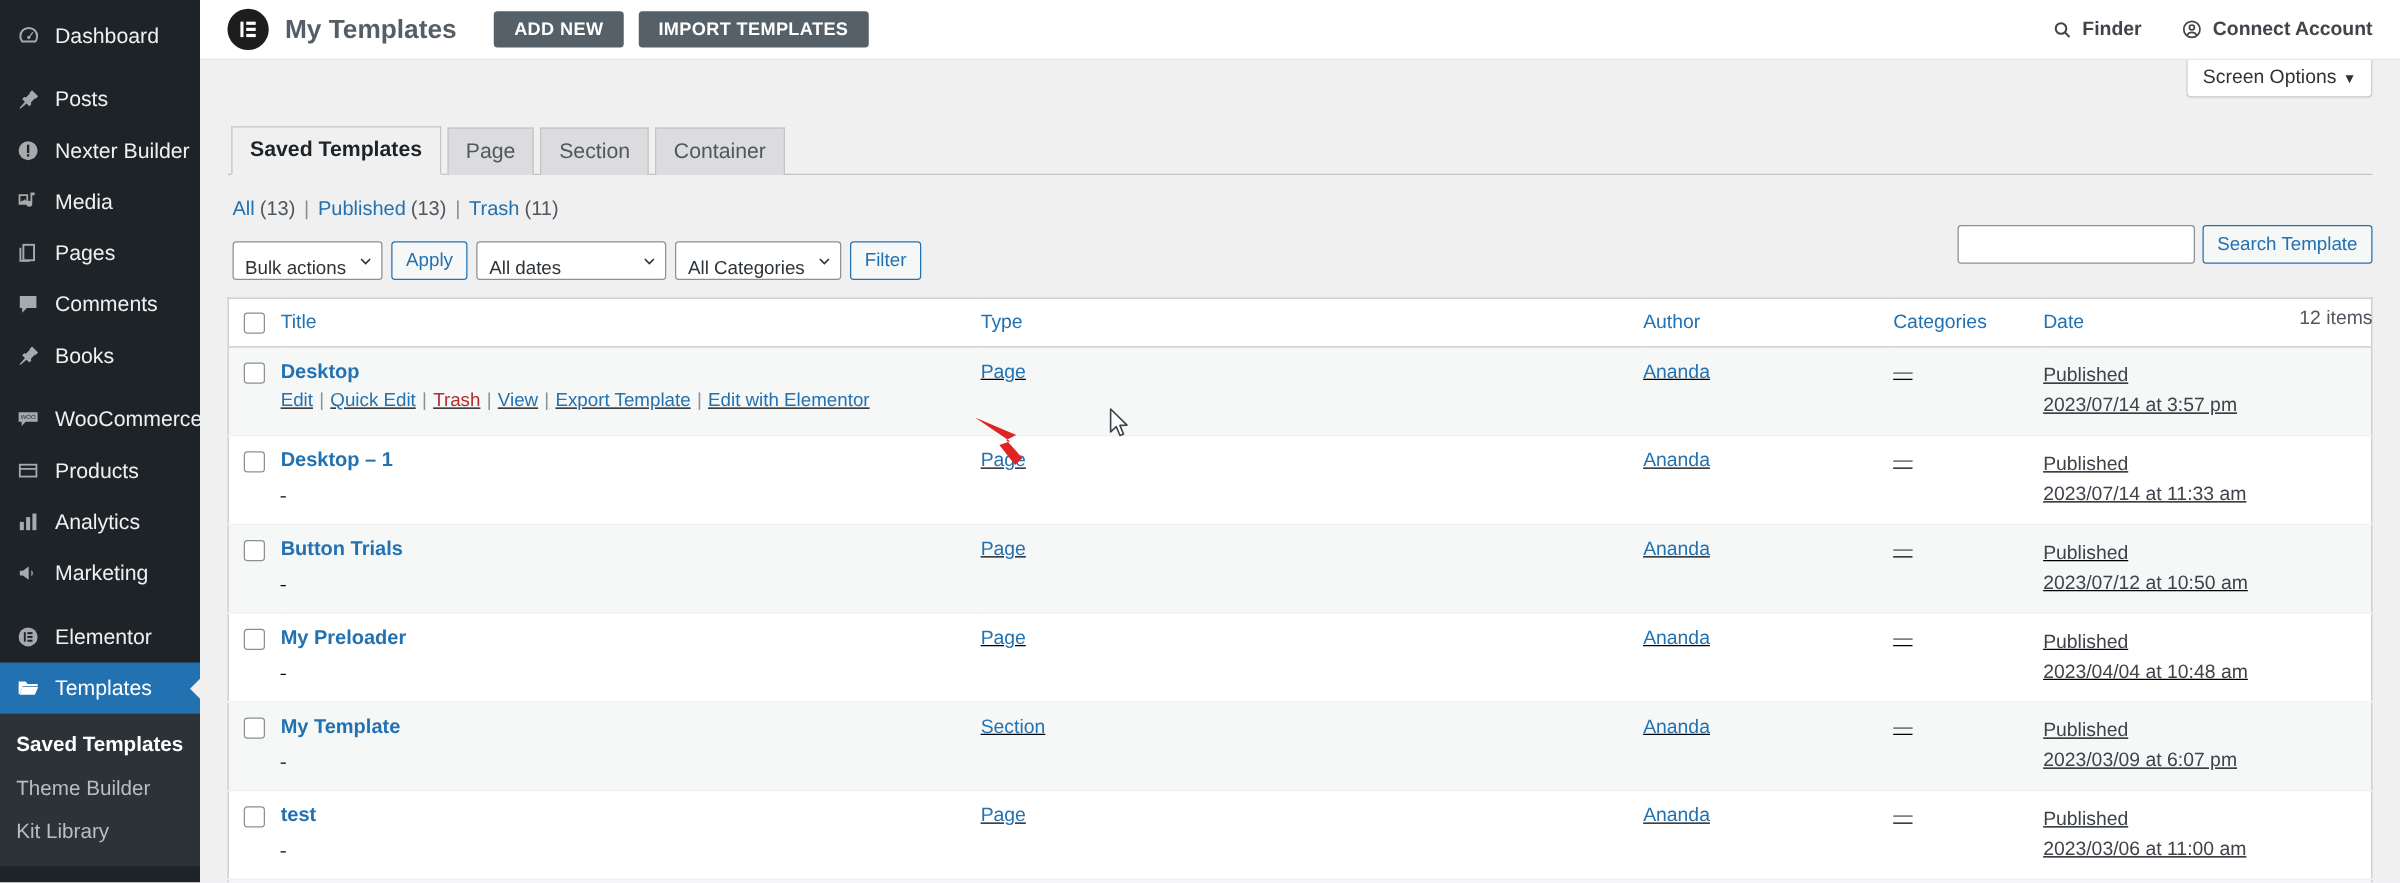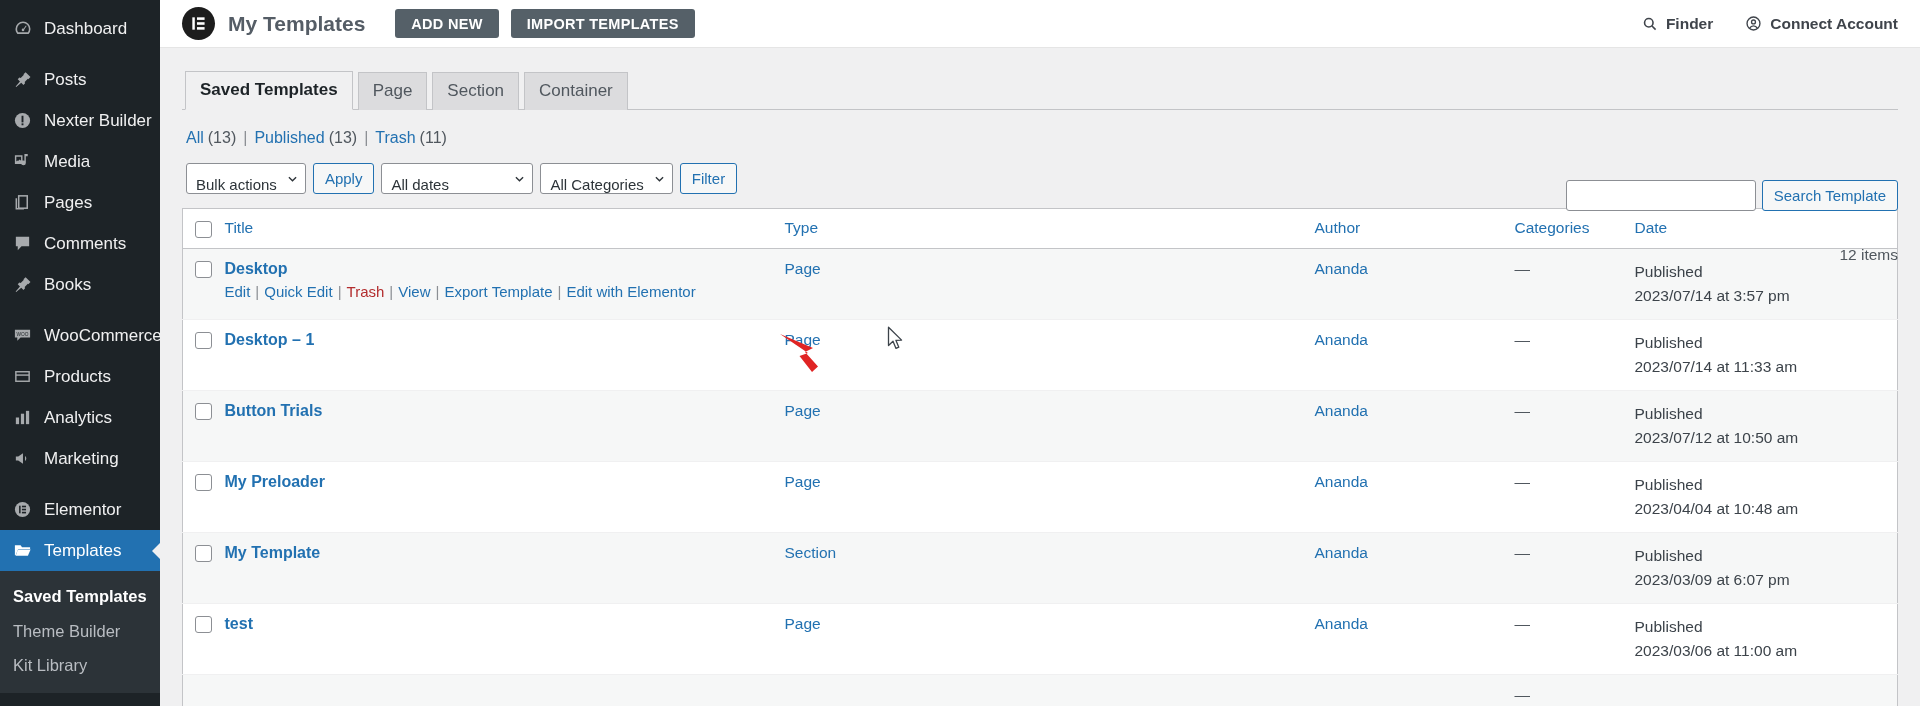--- a/index.html
+++ b/index.html
@@ -289,21 +289,21 @@
     padding: 10px 10px 10px 0;
     border-bottom: 1px solid #c3c4c7;
     vertical-align: middle;
   }
   #tbl td {
     padding: 11px 10px 11px 0;
     vertical-align: top;
     font-size: 15.5px;
     border-top: 1px solid #f0f0f1;
   }
-  #tbl tbody tr { background: #fff; }
+  #tbl tbody tr { background: #fff; text-decoration: underline; }
   #tbl tbody tr.alt { background: #f6f7f7; }
   .col-cb { width: 42px; padding-left: 12px !important; }
   .col-title { width: 560px; }
   .col-type { width: 530px; }
   .col-author { width: 200px; }
   .col-cats { width: 120px; }
   .col-date { width: auto; }
 
   .cb {
     width: 17px; height: 17px;
@@ -520,20 +520,25 @@
                 <circle cx="10" cy="10" r="7.6"></circle>
                 <circle cx="10" cy="8.2" r="2.3"></circle>
                 <path d="M5.6 15.5a5 5 0 018.8 0"></path>
               </svg>
           </span>
           <span>Connect Account</span>
         </div>
       </div>
     </div>
 
+    <div id="screen-options-row">
+      <div id="screen-options">
+        <span>Screen Options</span><span class="caret">▼</span>
+      </div>
+    </div>
 
     <div id="content">
 
       <div id="tab-row">
         <div class="tab active">Saved Templates</div>
         <div class="tab">Page</div>
         <div class="tab">Section</div>
         <div class="tab">Container</div>
       </div>
 

